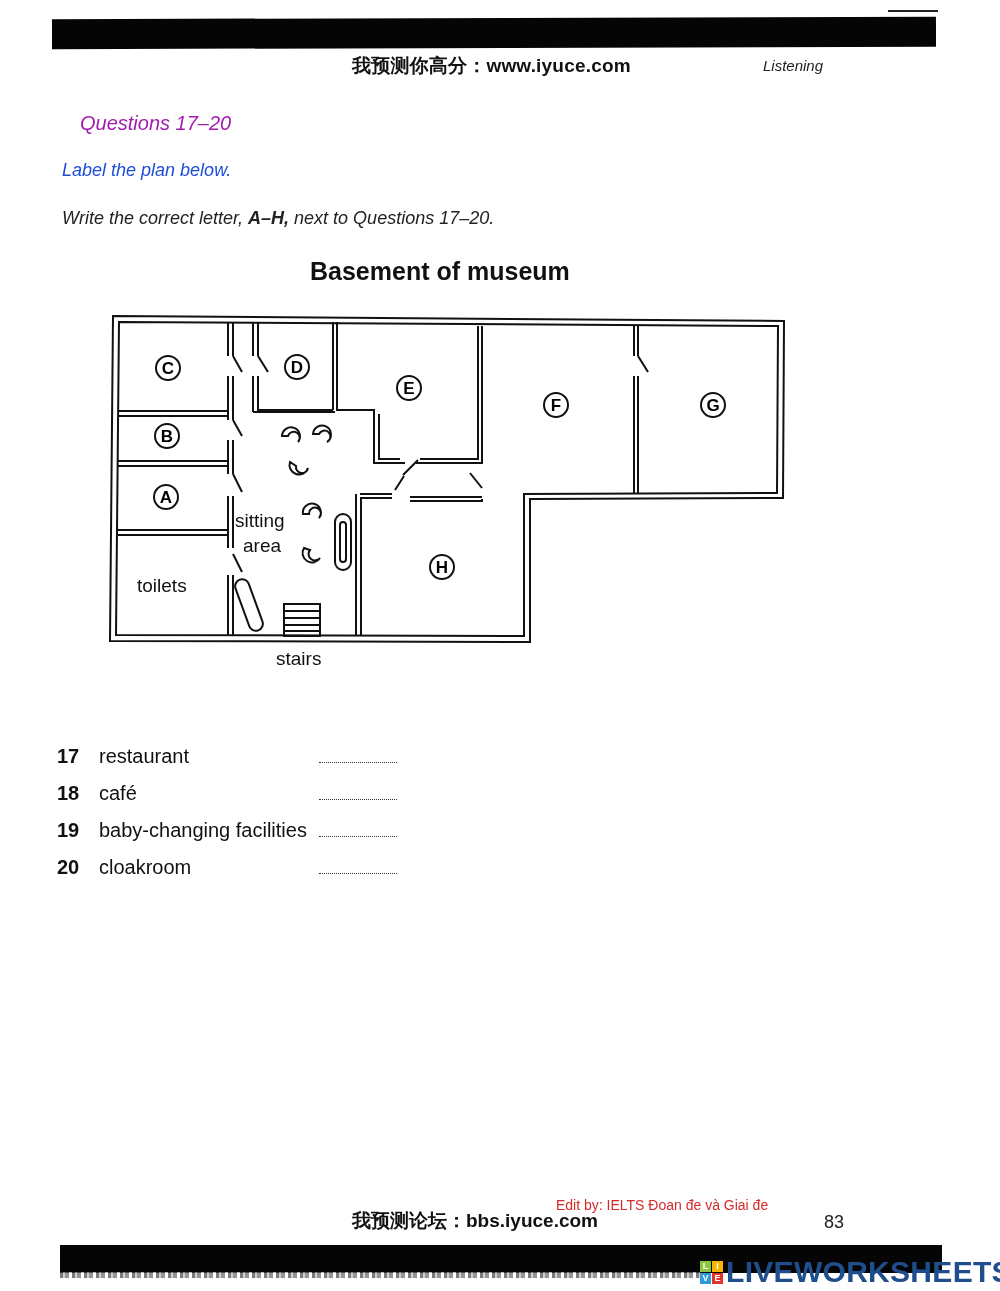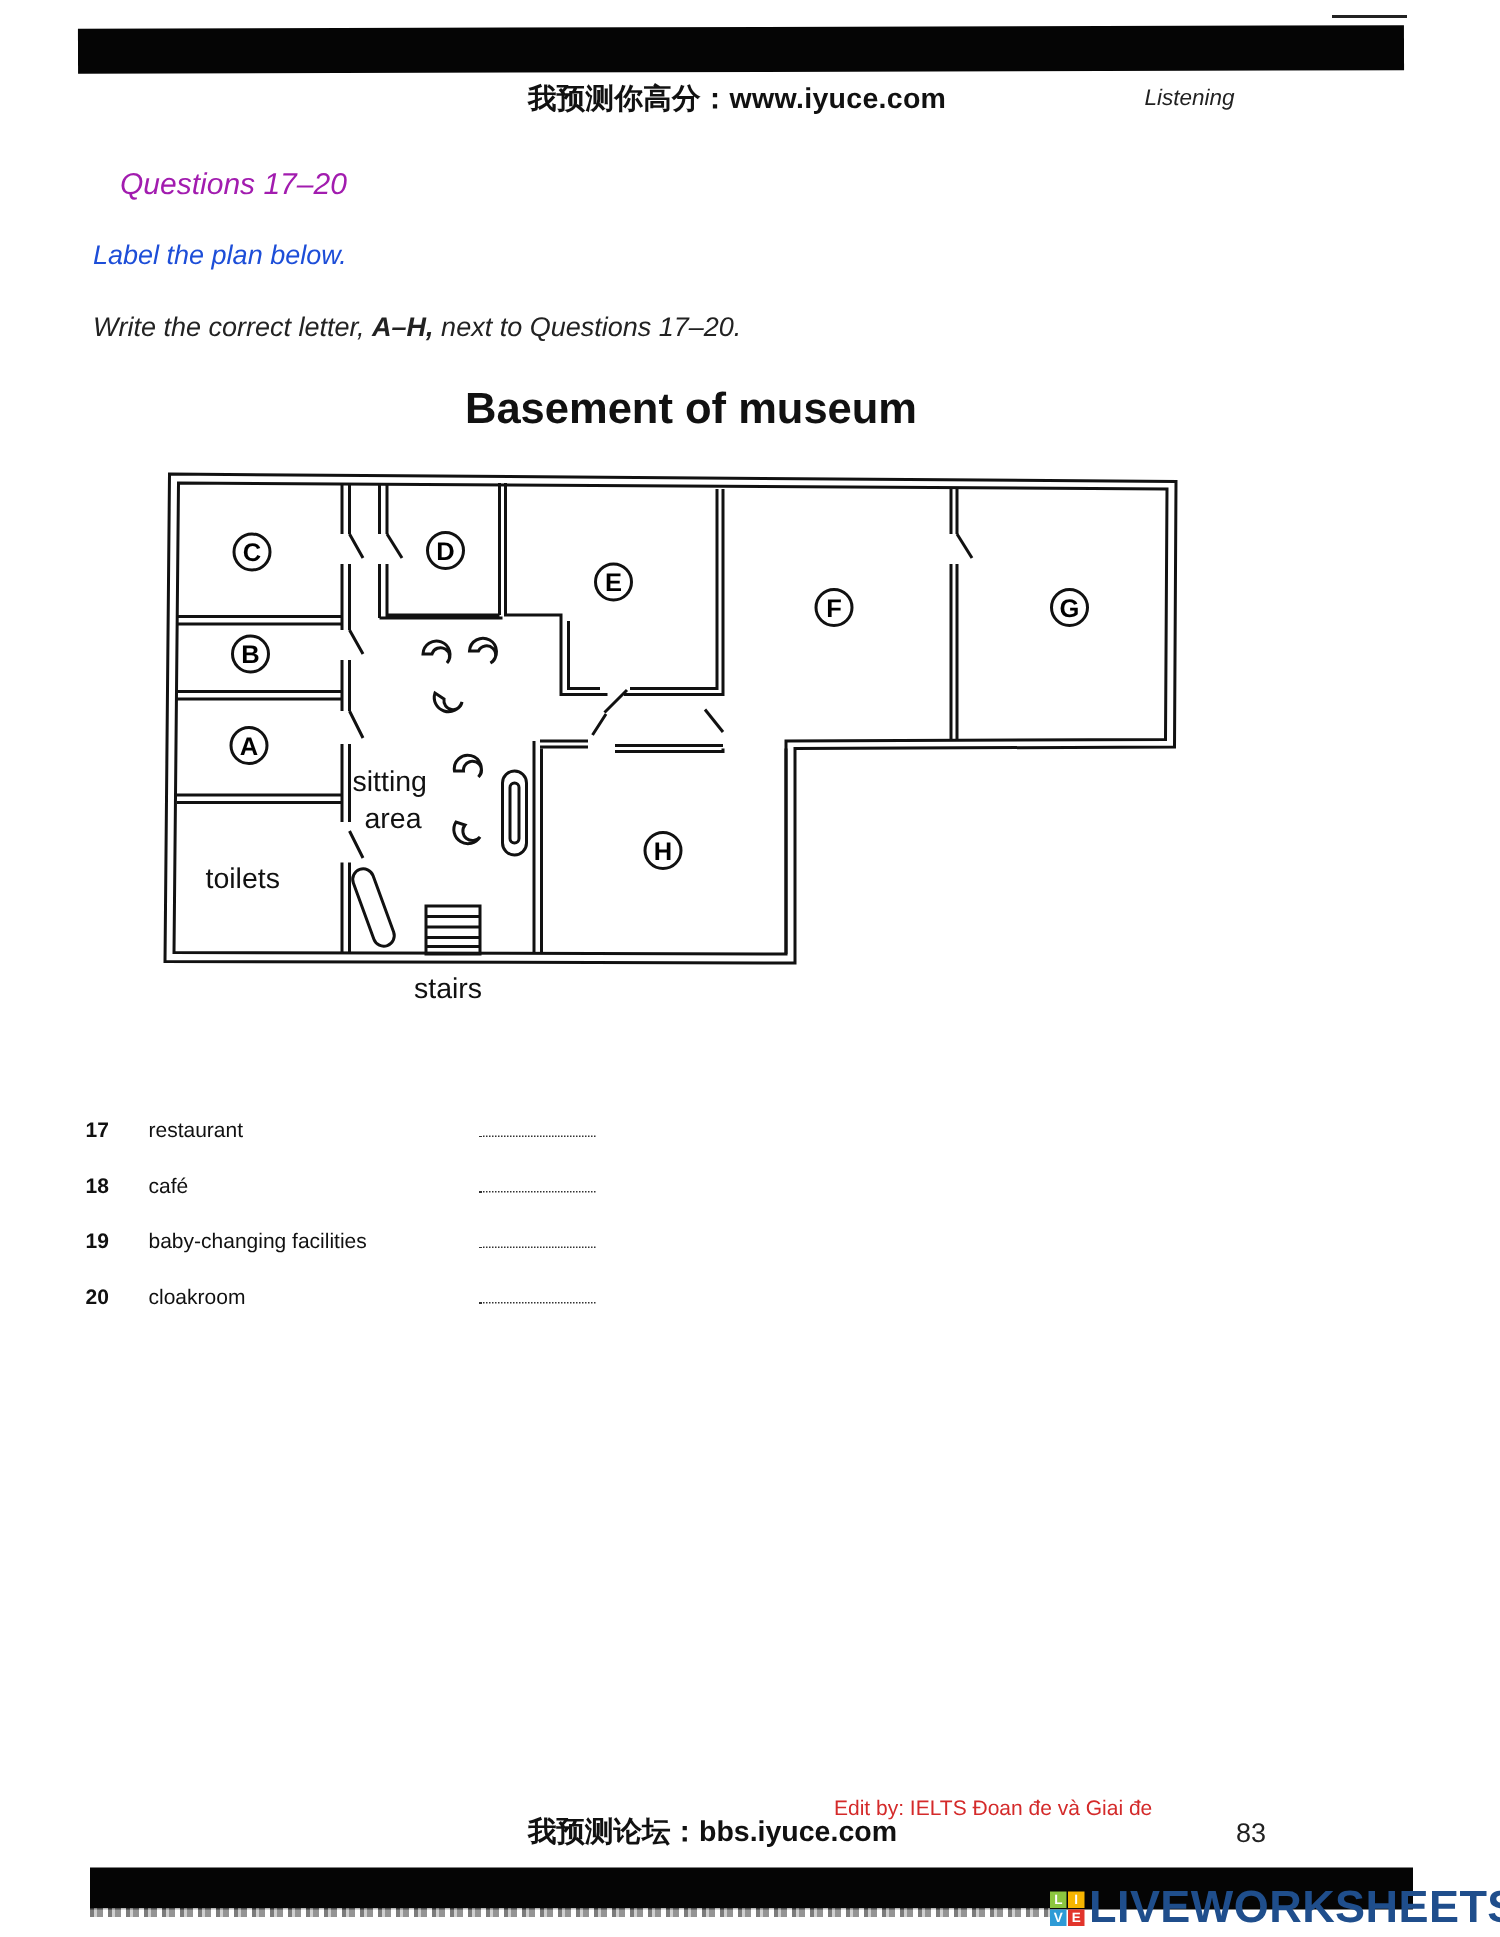--- a/index.html
+++ b/index.html
@@ -10,24 +10,24 @@
   }
   .abs { position: absolute; }
   .bar-top { left: 52px; top: 18px; width: 884px; height: 30px; background: #050505; transform: rotate(-0.15deg); }
   .bar-top-line { left: 888px; top: 10px; width: 50px; height: 2px; background: #222; }
   .header-site { left: 352px; top: 53px; font-size: 19px; font-weight: bold; letter-spacing: 0.2px; }
   .header-section { left: 763px; top: 57px; font-size: 15px; font-style: italic; color: #222; }
   .q-range { left: 63px; top: 112px; font-size: 20px; font-style: italic; color: #a21caf; margin-left: 17px; }
   .instr1 { left: 62px; top: 160px; font-size: 18px; font-style: italic; color: #1d4ed8; }
   .instr2 { left: 62px; top: 208px; font-size: 18px; font-style: italic; color: #222; }
   .instr2 b { font-style: italic; text-align: center; }
-  .plan-title { left: 310px; top: 257px; font-size: 29px; font-weight: bold; }
+  .plan-title { left: 310px; top: 257px; font-size: 25px; font-weight: bold; }
   .plan { left: 100px; top: 305px; }
   .q-list { left: 57px; top: 708px; width: 360px; }
-  .q-row { display: flex; align-items: baseline; height: 37px; font-size: 14px; }
+  .q-row { display: flex; align-items: baseline; height: 37px; font-size: 20px; }
   .q-num { width: 42px; font-weight: bold; }
   .q-text { width: 220px; margin-top: 37px; }
   .q-blank { width: 78px; border-bottom: 1.5px dotted #333; height: 14px; }
   .footer-site { left: 352px; top: 1208px; font-size: 19px; font-weight: bold; }
   .footer-credit { left: 556px; top: 1197px; font-size: 14px; color: #d42a2a; }
   .footer-page { left: 808px; top: 1212px; font-size: 18px; color: #222; margin-left: 16px; }
   .bar-bottom { left: 60px; top: 1245px; width: 882px; height: 28px; background: #050505; }
   .bar-bottom-noise { left: 60px; top: 1272px; width: 640px; height: 6px;
     background: repeating-linear-gradient(90deg, #444 0 3px, #bbb 3px 5px, #666 5px 9px, #fff 9px 12px); opacity: .7; }
   .lw-logo { left: 700px; top: 1255px; display: flex; align-items: center; }

